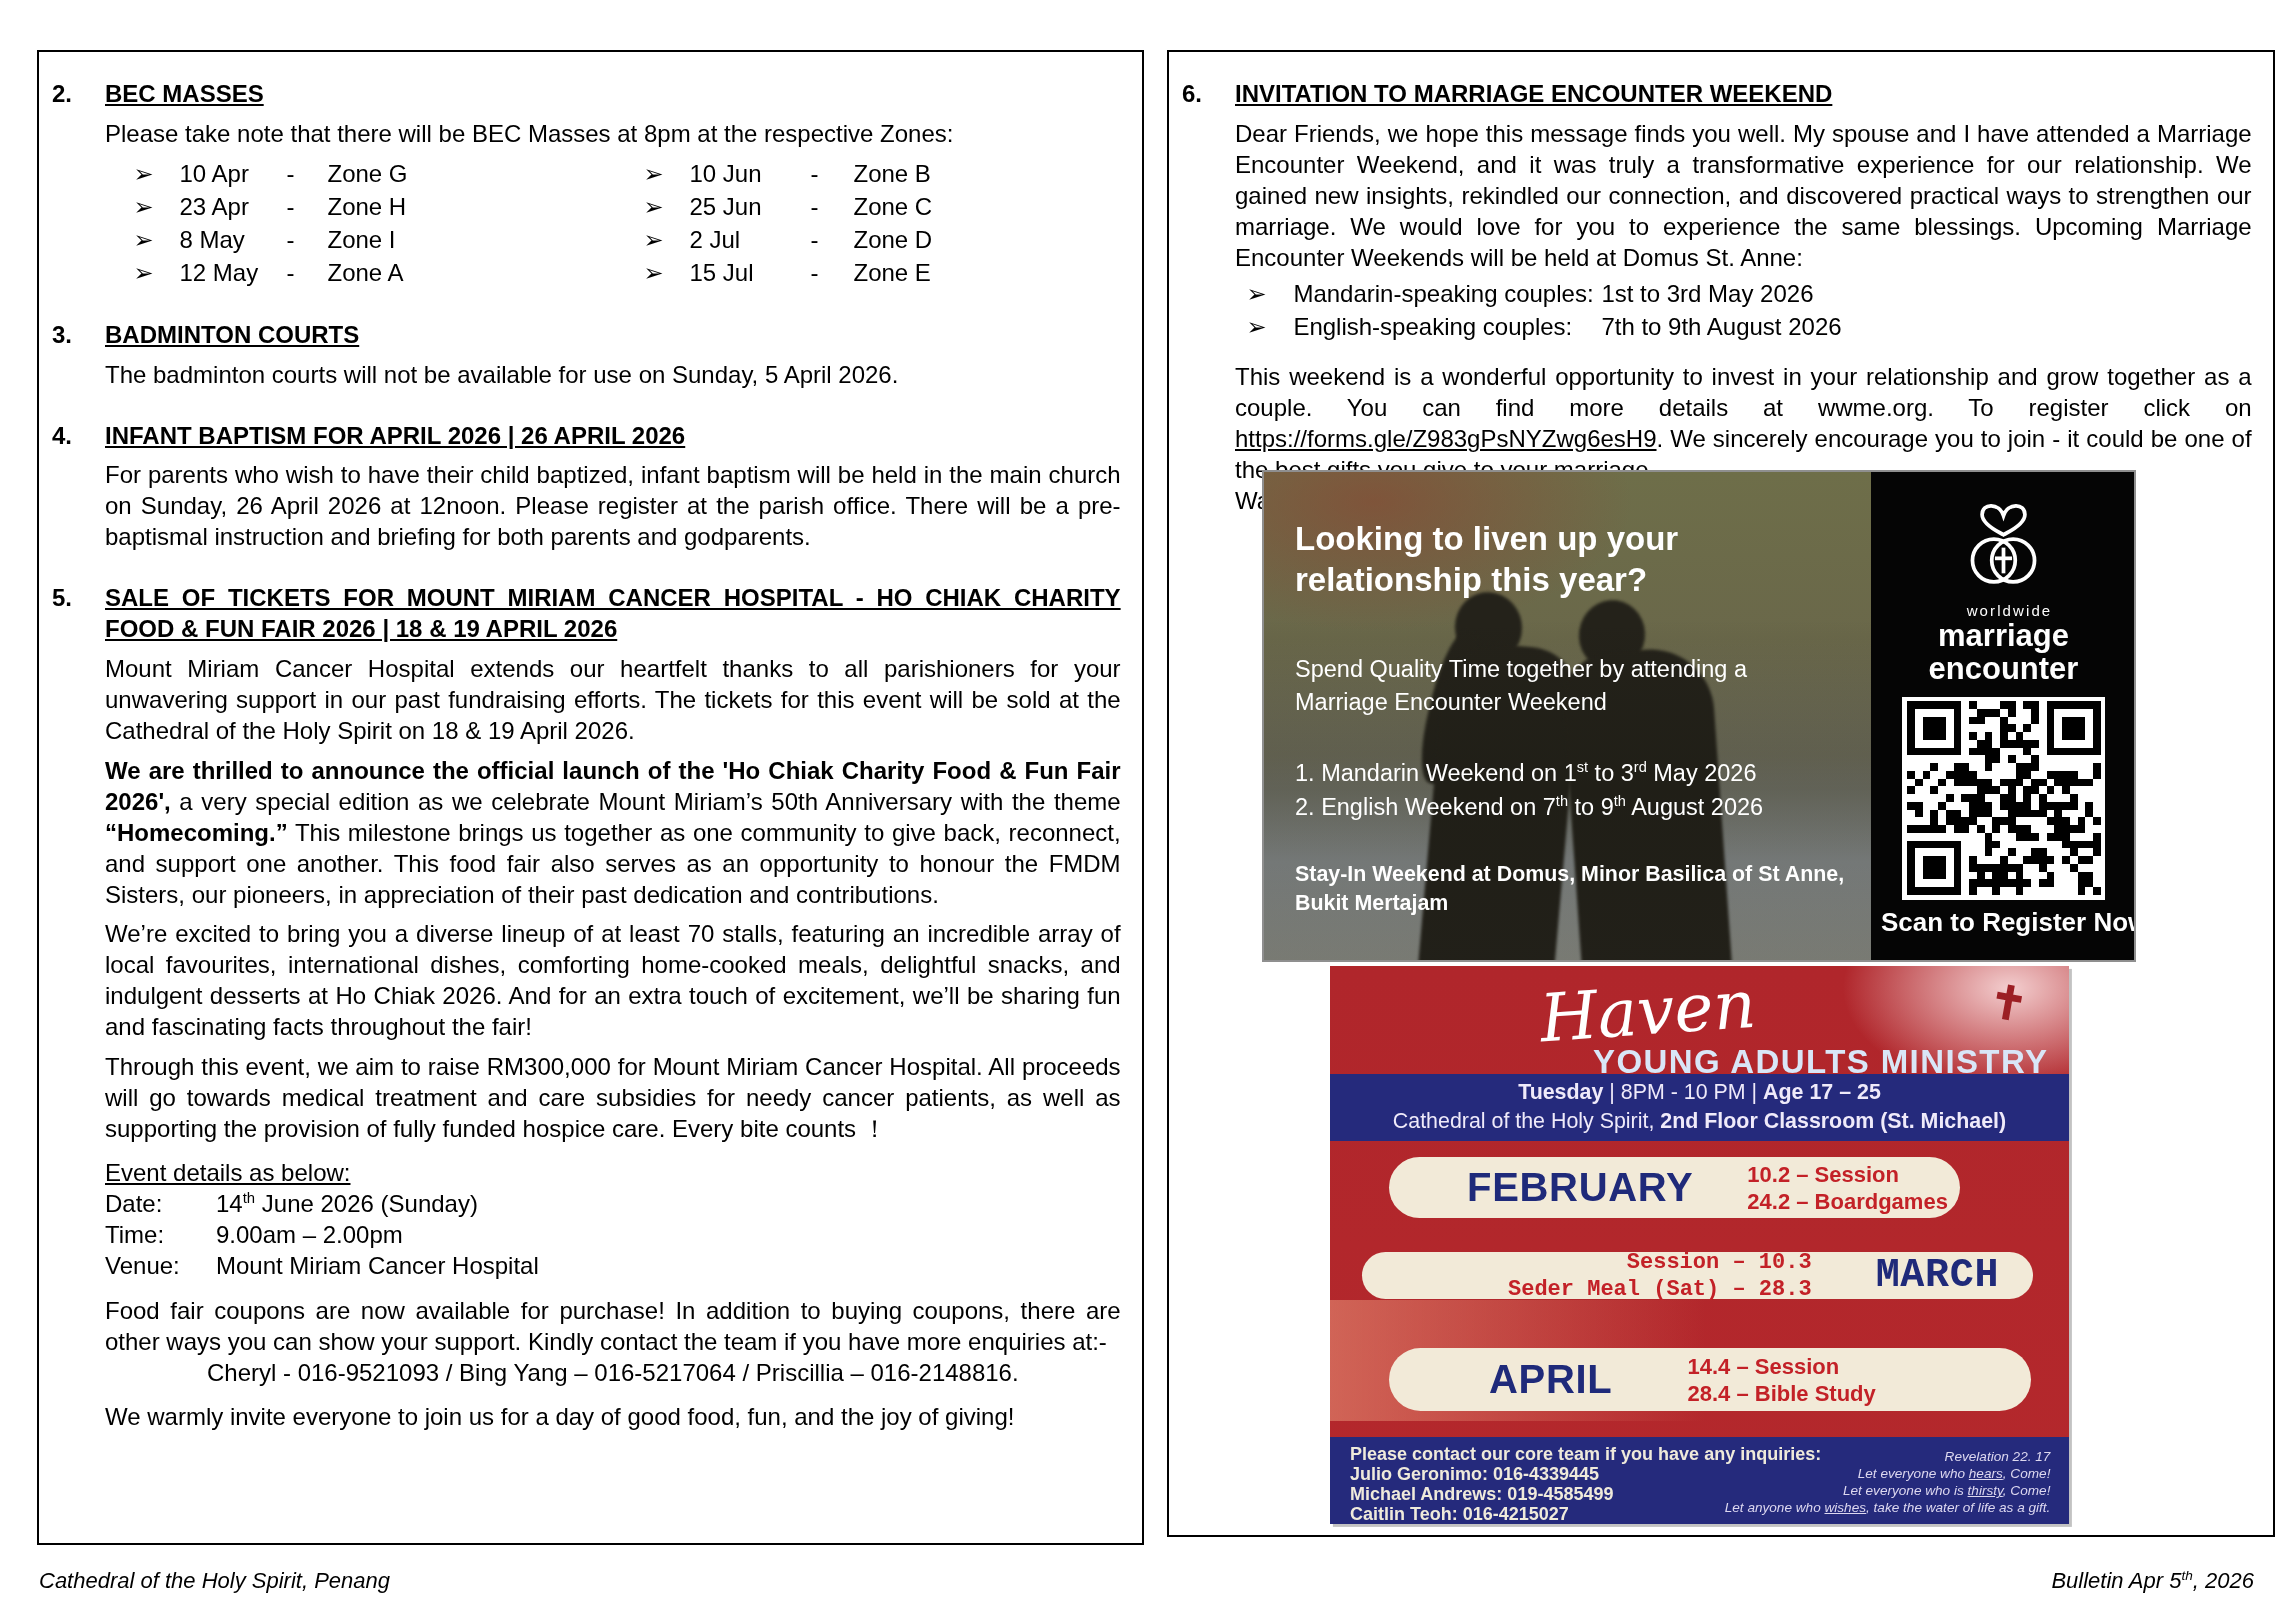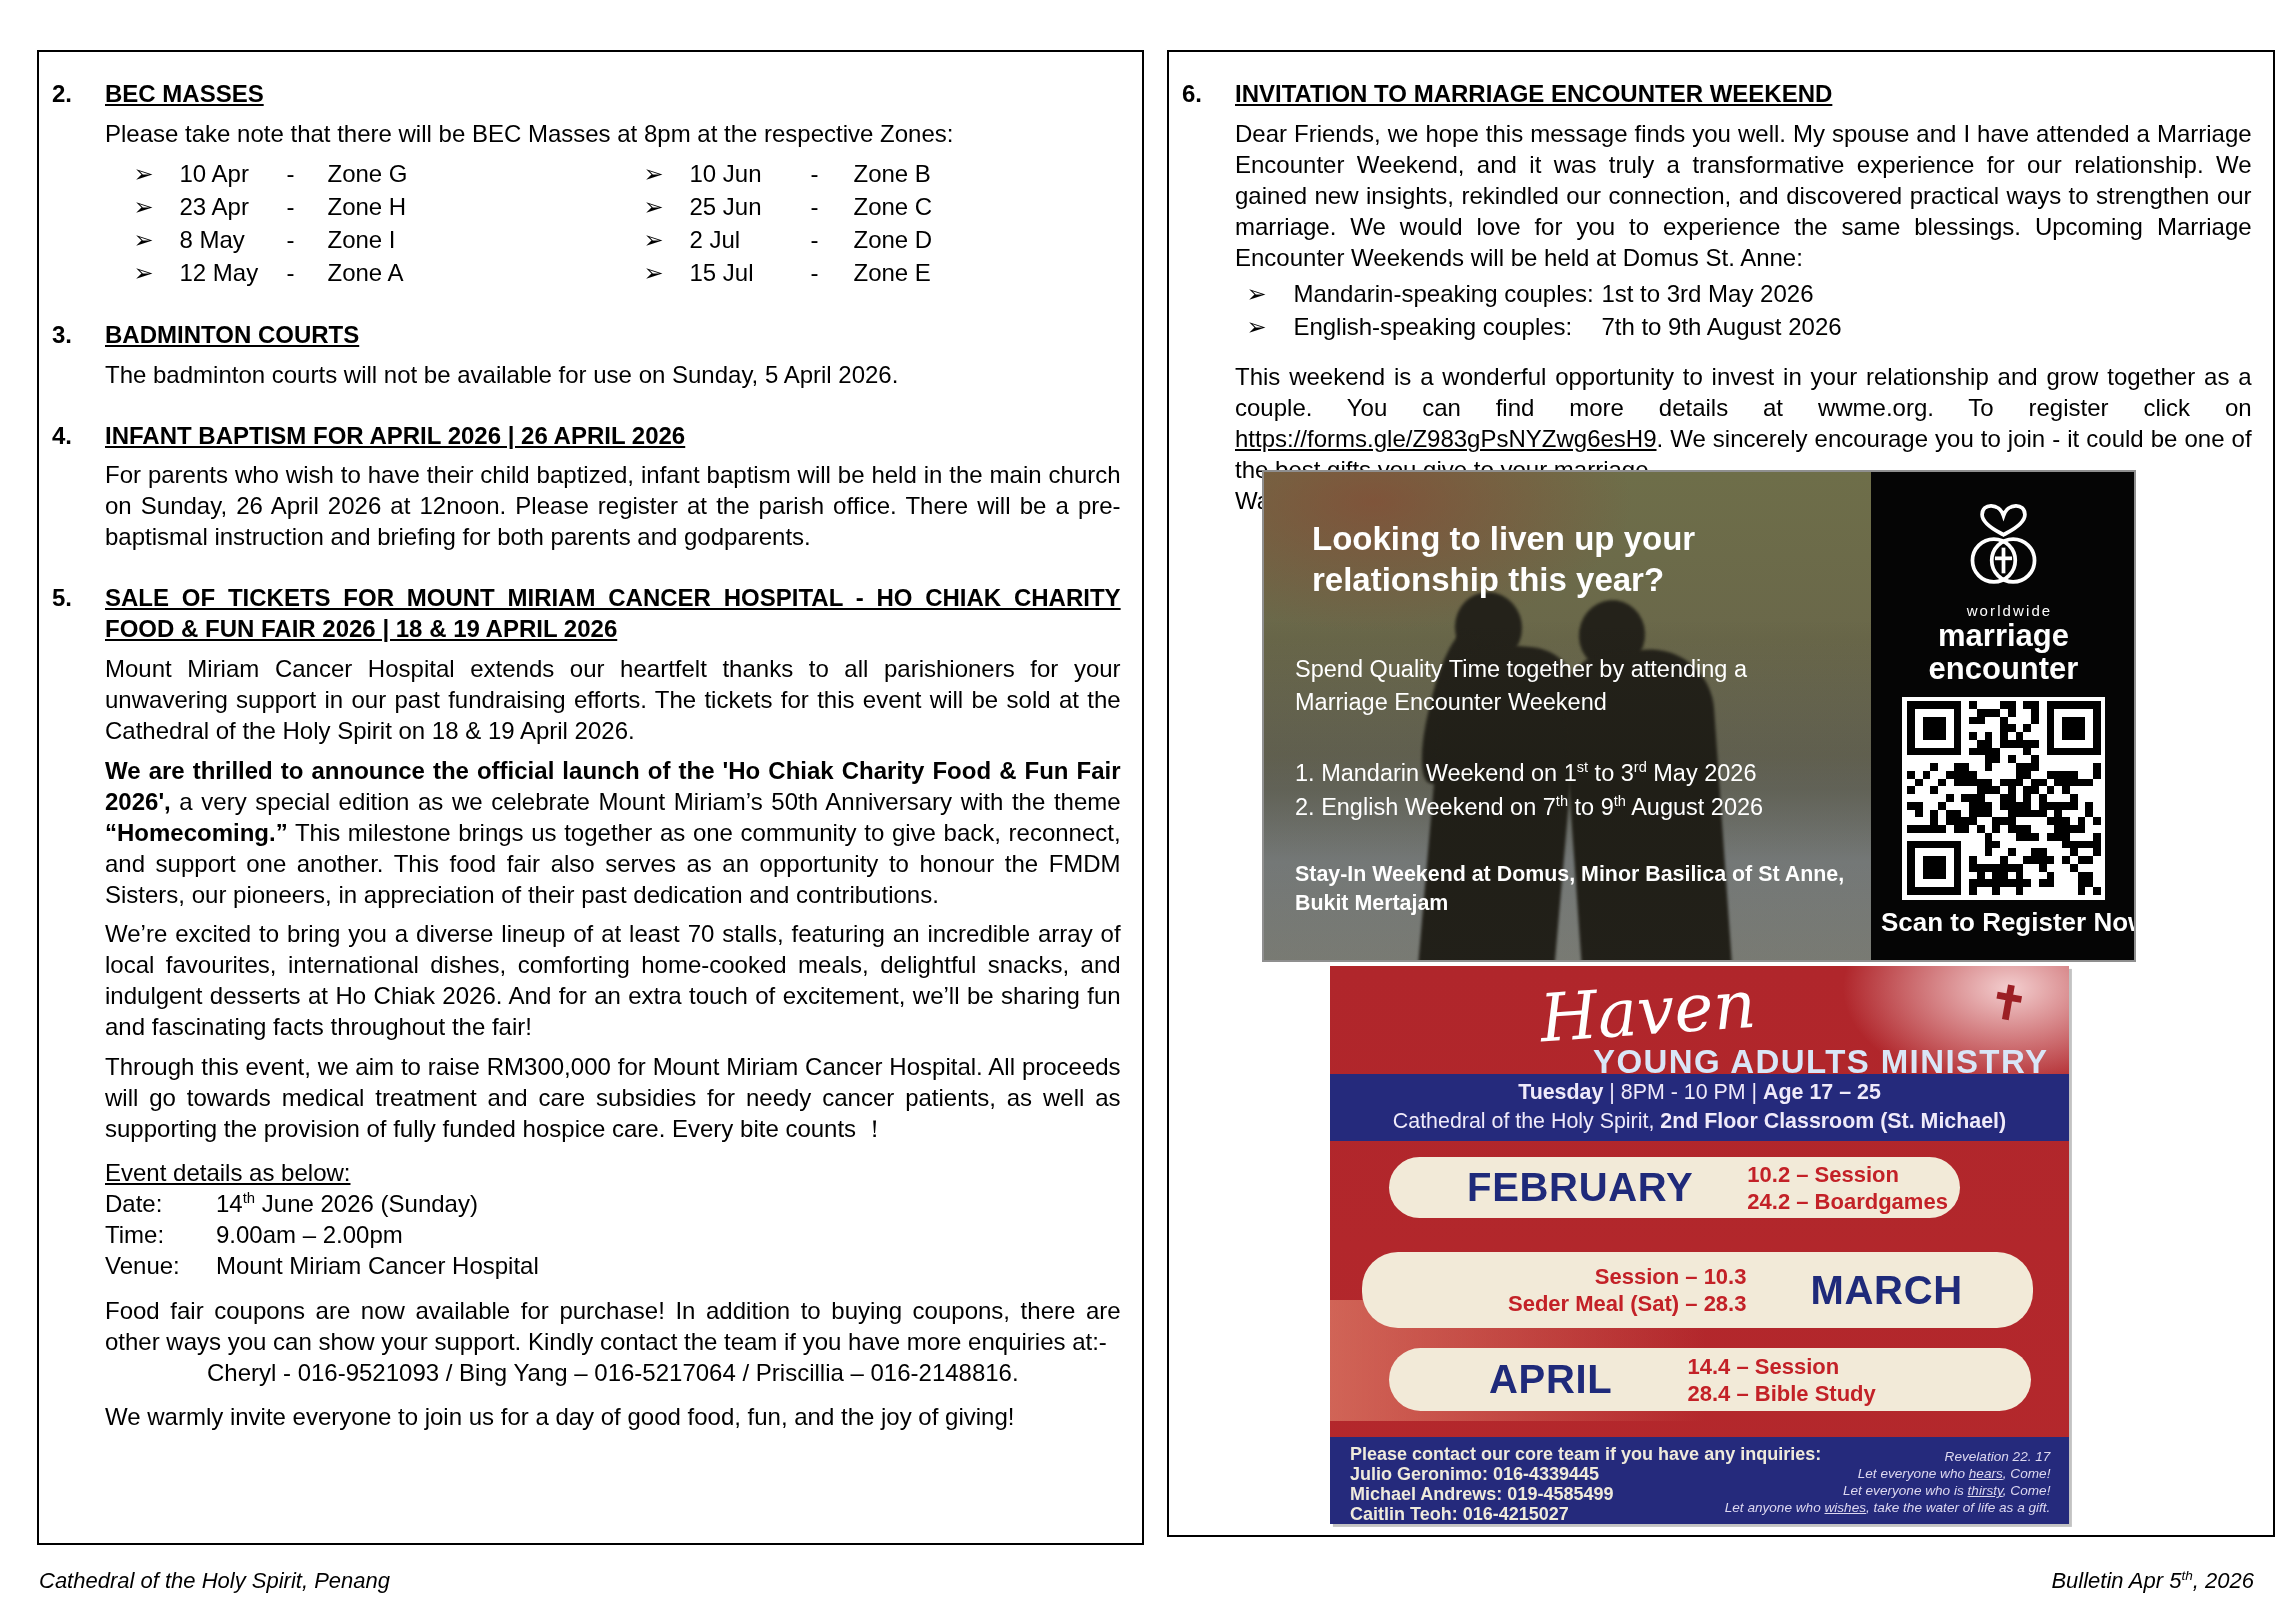--- a/index.html
+++ b/index.html
@@ -44,21 +44,21 @@
   #me-photo { position:relative; width:607px; flex:none; overflow:hidden;
     background:
       radial-gradient(371px 186px at 18% 6%, rgba(141,64,46,.55), rgba(0,0,0,0) 70%),
       linear-gradient(180deg,#6e6e49 0%, #6a684a 34%, #73725f 58%, #8d9292 80%, #8a8c84 100%);
   }
   .fig { position:absolute; background:#24221a; }
   .fig.blur { filter:blur(1.4px); }
   #me-photo .shade { position:absolute; inset:0;
       background:linear-gradient(180deg, rgba(0,0,0,0) 30%, rgba(20,20,14,.25) 65%, rgba(20,20,18,.15) 100%); }
   .me-text { position:relative; z-index:3; padding:46px 0 0 31px; color:#fff; }
-  .me-title { font-size:33px; line-height:41px; font-weight:bold; width:442px;margin-left:17px; }
+  .me-title { font-size:33px; line-height:41px; font-weight:bold; width:442px; }
   .me-sub { font-size:23.5px; line-height:33px; width:499px; margin-top:53px; }
   .me-list { margin-top:37px; font-size:23.5px; line-height:34px; white-space:nowrap; }
   .me-stay { margin-top:36px; font-size:21.4px; line-height:28.5px; font-weight:bold; }
   #me-panel { position:relative; width:265px; flex:none; background:#050505; color:#fff; text-align:center; overflow:hidden; }
   #me-logo { margin-top:20px; }
   .me-worldwide { font-size:15px; letter-spacing:2.1px; color:#fff; margin-top:1.4px;margin-left:12px; }
   .me-brand { font-size:31px; font-weight:bold; line-height:33px; }
   .qr-wrap { width:203px; height:203px; background:#fff; margin:11.4px auto 0 auto; padding:4.3px; box-sizing:border-box; }
   .me-scan { font-size:26px; font-weight:bold; white-space:nowrap; text-align:left; padding-left:10px; margin-top:7.1px; }
   
@@ -71,21 +71,21 @@
     font-style:italic; font-size:66px; color:#fff; transform:rotate(-4deg); }
   .haven-cross { position:absolute; right:41px; top:10px; font-size:46px; color:#9c1f24; transform:rotate(10deg); font-weight:bold; }
   .haven-yam { position:absolute; left:263px; top:77px; font-size:33px; font-weight:bold; color:#d9e6f7; letter-spacing:1.4px; }
   .haven-bar { position:absolute; left:0; top:108px; width:100%; height:67px; background:#252a7c; color:#efeafa; text-align:center; }
   .haven-bar .l1 { font-size:21.4px; line-height:31px; margin-top:2.9px; }
   .haven-bar .l2 { font-size:21.4px; line-height:27px; }
   .pill { position:absolute; background:#f2ead8; border-radius:36px; display:flex; align-items:center; }
   .pill .month { font-size:40px; font-weight:bold; color:#1f2a7a; letter-spacing:0.7px; }
   .pill .sess { font-size:22px; line-height:27px; font-weight:bold; color:#c32127; }
   #pill-feb { left:59px; top:191px; width:571px; height:61px; }
-  #pill-mar { left:32px; top:286px; width:671px; height:76px; }
+  #pill-mar { left:32px; top:286px; width:671px; height:47px;font-family:Liberation Mono, monospace; }
   #pill-apr { left:59px; top:382px; width:642px; height:63px; }
   .salmon { position:absolute; left:0; top:334px; width:442px; height:121px;
     background:linear-gradient(90deg, rgba(233,150,122,.55), rgba(233,150,122,0) 85%); }
   .haven-footer { position:absolute; left:0; top:471px; width:100%; height:87px; background:#252a7c; color:#efeadb; }
   .hf-left { position:absolute; left:20px; top:7.1px; font-size:18px; line-height:20px; font-weight:bold; }
   .hf-right { position:absolute; right:18.6px; top:11.4px; font-size:13.6px; line-height:17px; font-style:italic;
     text-align:right; color:#ddd8f0; }
   .hf-right .u { text-decoration:underline; }
   
   .page-footer { position:absolute; top:1568px; font-size:22px; font-style:italic; }

